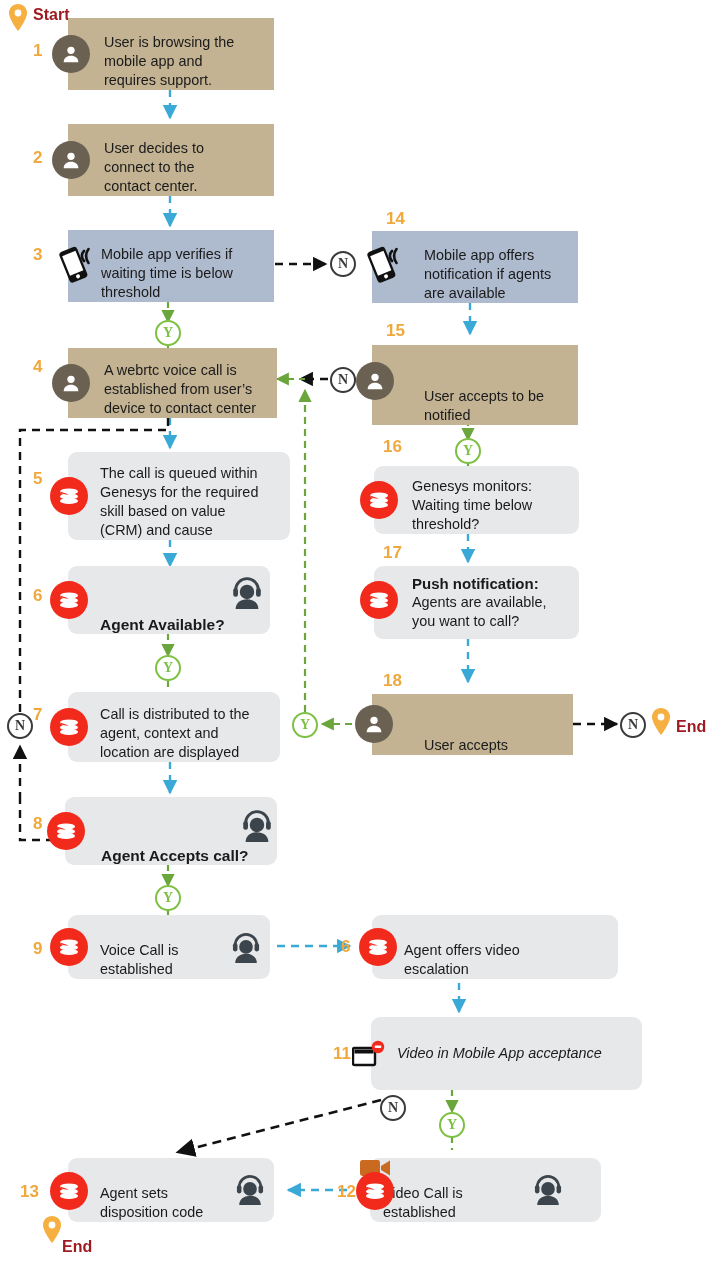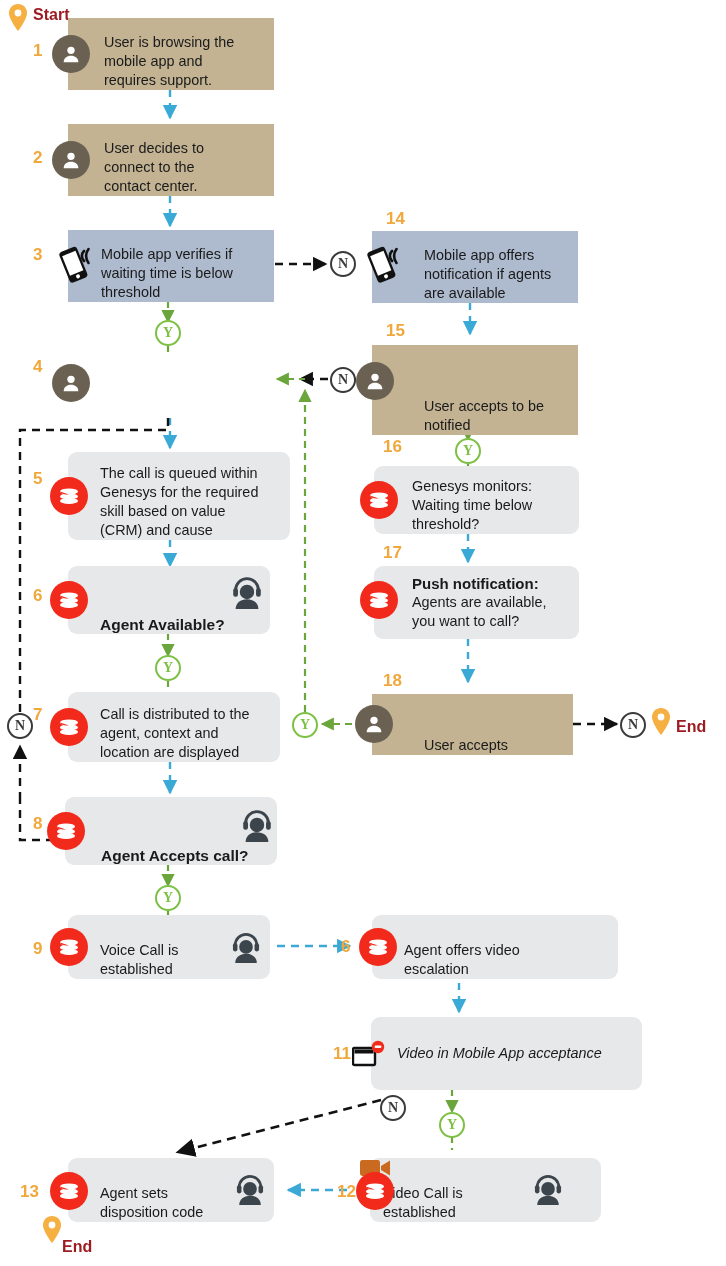--- a/index.html
+++ b/index.html
@@ -189,20 +189,25 @@
         <path d="M28 17 A7 7 0 0 1 28 7"></path>
         <path d="M32.5 19 A11.5 11.5 0 0 1 32.5 5"></path>
       </g>
     </svg>
   </div>
   <div class="yn y" style="left:155px;top:320px;">Y</div>
 
   <div class="yn n" style="left:330px;top:251px;">N</div>
 
   <div class="num" style="left:33px;top:358px;">4</div>
+  <div class="node tan" style="left:68px;top:348px;width:209px;height:70px;">
+    <span class="txt" style="margin-left:36px;">A webrtc voice call is
+established from user’s
+device to contact center</span>
+  </div>
   <div class="ic" style="left:52px;top:364px;">
     <div class="person">
         <svg width="22" height="22" viewBox="0 0 24 24">
           <circle cx="12" cy="8" r="4" fill="#fff"></circle>
           <path d="M4 21c0-4.4 3.6-7 8-7s8 2.6 8 7z" fill="#fff"></path>
         </svg>
       </div>
   </div>
 
   <div class="num" style="left:33px;top:470px;">5</div>
@@ -426,21 +431,21 @@
         <circle cx="17.5" cy="33" r="2" fill="#fff"></circle>
       </g>
       <g fill="none" stroke="#111" stroke-width="2.6" stroke-linecap="round">
         <path d="M28 17 A7 7 0 0 1 28 7"></path>
         <path d="M32.5 19 A11.5 11.5 0 0 1 32.5 5"></path>
       </g>
     </svg>
   </div>
 
   <div class="num" style="left:386px;top:322px;">15</div>
-  <div class="node tan" style="left:372px;top:345px;width:206px;height:90px;">
+  <div class="node tan" style="left:372px;top:345px;width:206px;height:80px;">
     <span class="txt" style="margin-left:52px;">User accepts to be
 notified</span>
   </div>
   <div class="ic" style="left:356px;top:362px;">
     <div class="person">
         <svg width="22" height="22" viewBox="0 0 24 24">
           <circle cx="12" cy="8" r="4" fill="#fff"></circle>
           <path d="M4 21c0-4.4 3.6-7 8-7s8 2.6 8 7z" fill="#fff"></path>
         </svg>
       </div>

